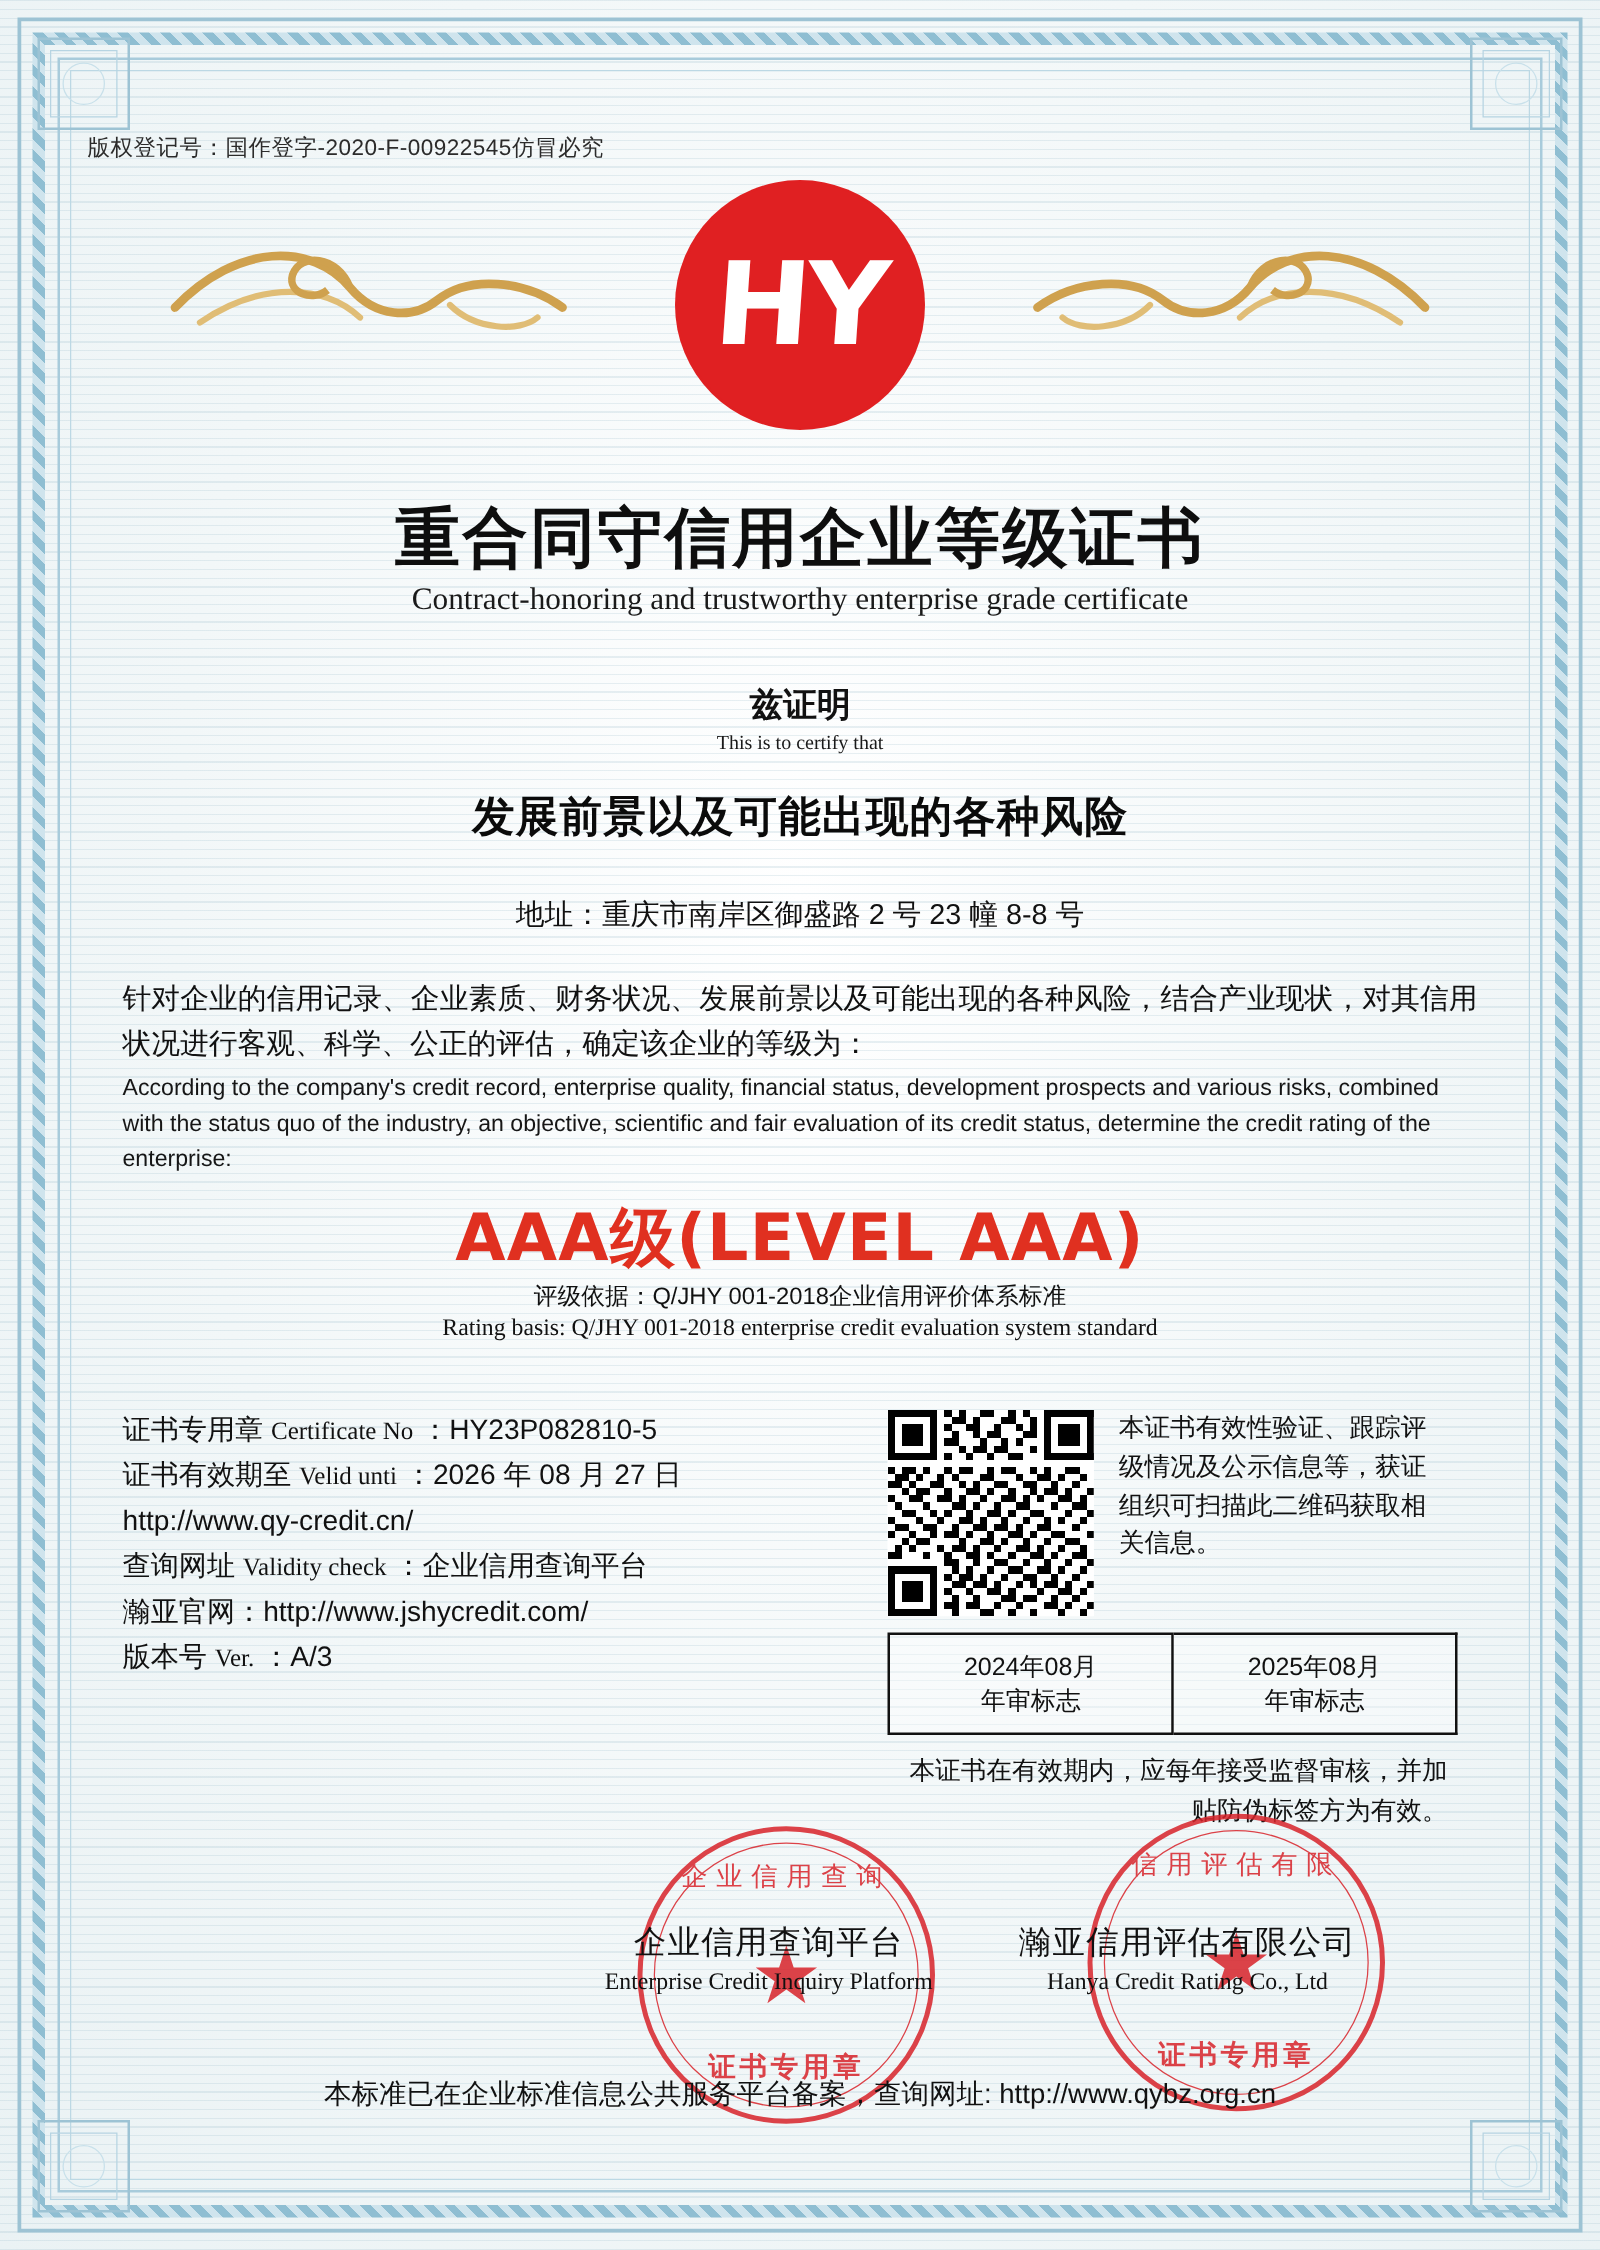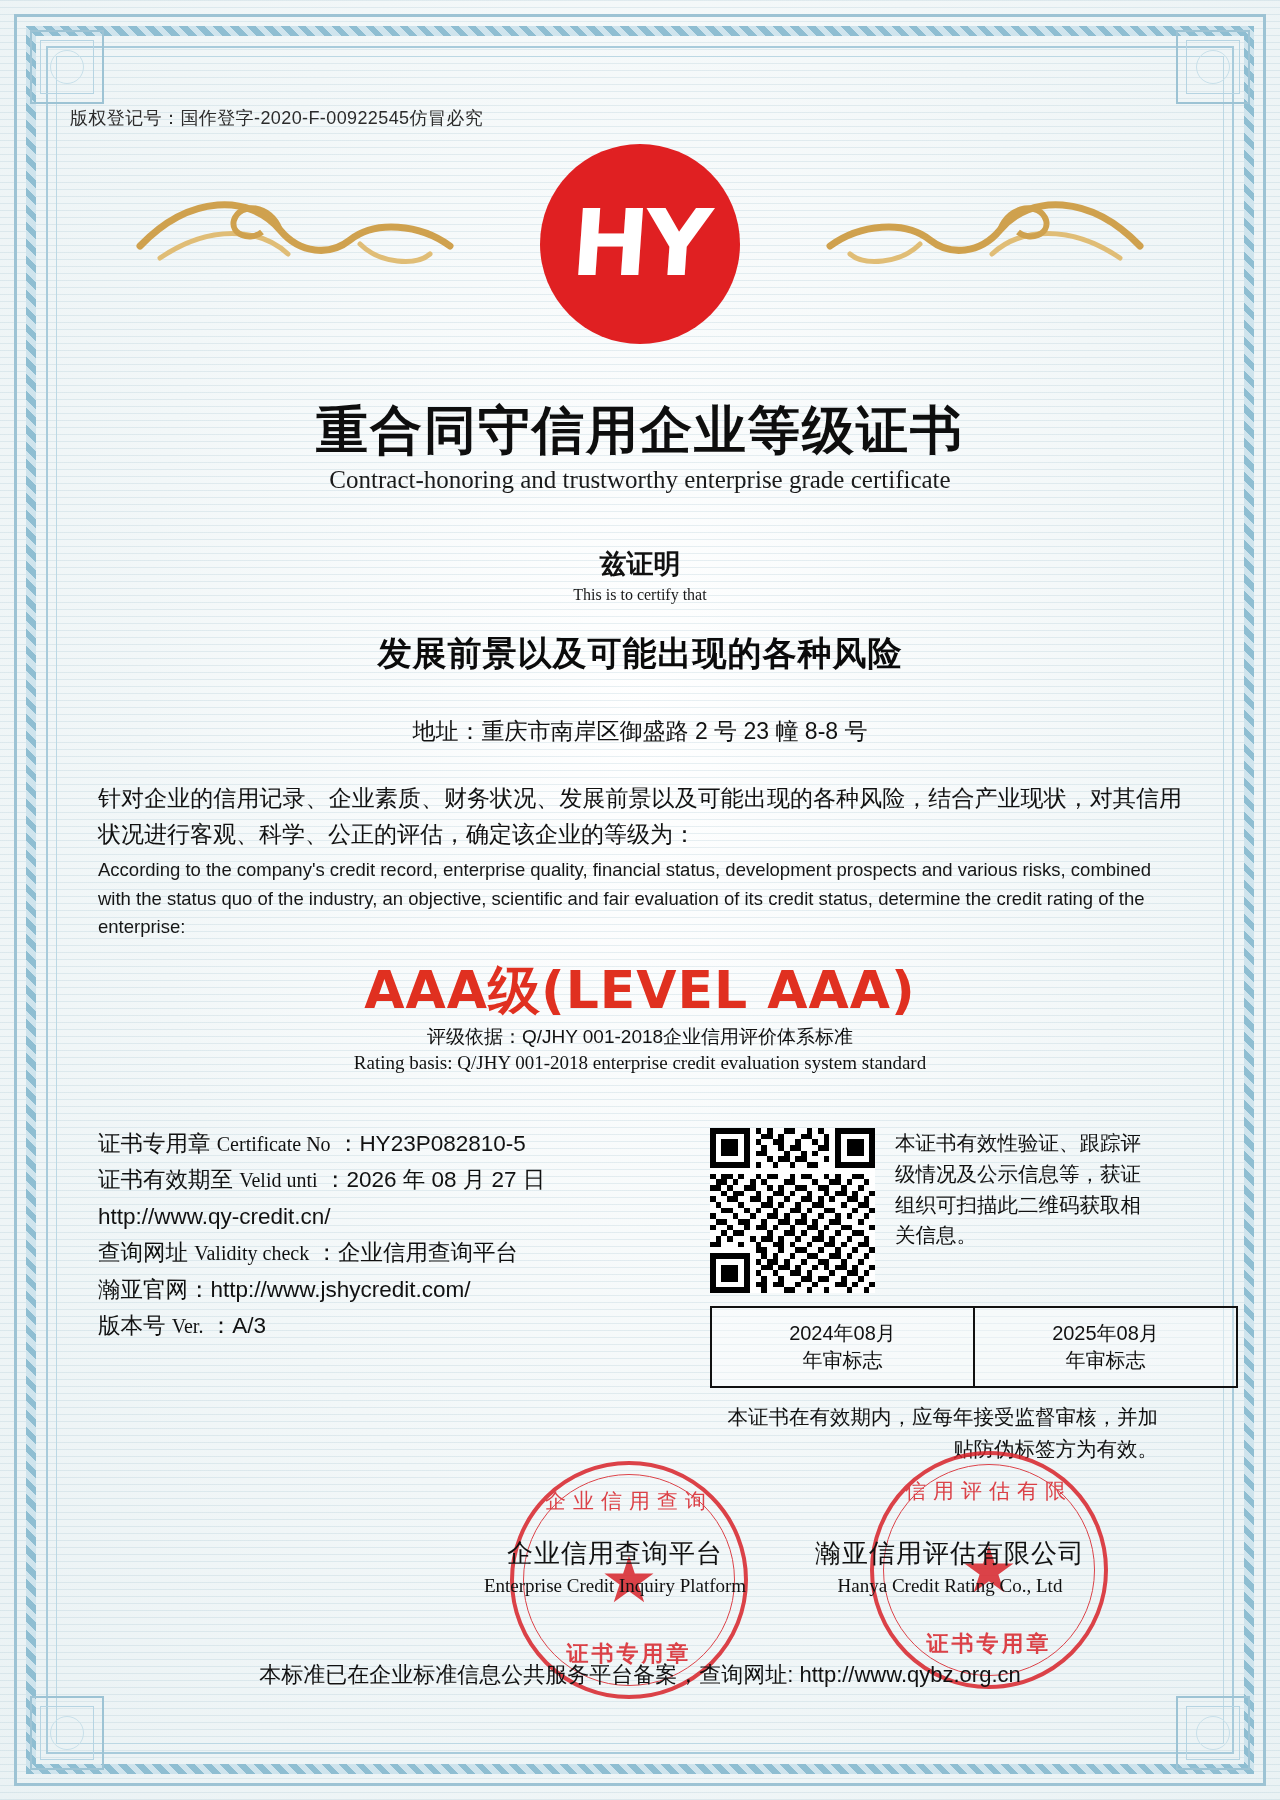--- a/index.html
+++ b/index.html
@@ -159,21 +159,21 @@
   
   .qr-wrap{
     position:absolute;top:1062px;left:640px;width:165px;height:165px;
     background:#fff;
   }
   .qr-note{
     position:absolute;top:1062px;left:825px;width:262px;
     font-size:20.5px;line-height:1.5;color:#111;
   }
   .stamp-boxes{
-    position:absolute;top:1240px;left:640px;width:528px;height:82px;
+    position:absolute;top:1240px;left:640px;width:456px;height:82px;
     display:flex;
   }
   .stamp-box{
     flex:1;border:2px solid #111;display:flex;flex-direction:column;
     align-items:center;justify-content:center;font-size:20px;color:#111;background:rgba(255,255,255,.35);
   }
   .stamp-box + .stamp-box{border-left:none;}
   .stamp-note{
     position:absolute;top:1335px;left:640px;width:448px;
     font-size:20.5px;line-height:1.55;color:#111;text-align:right;

